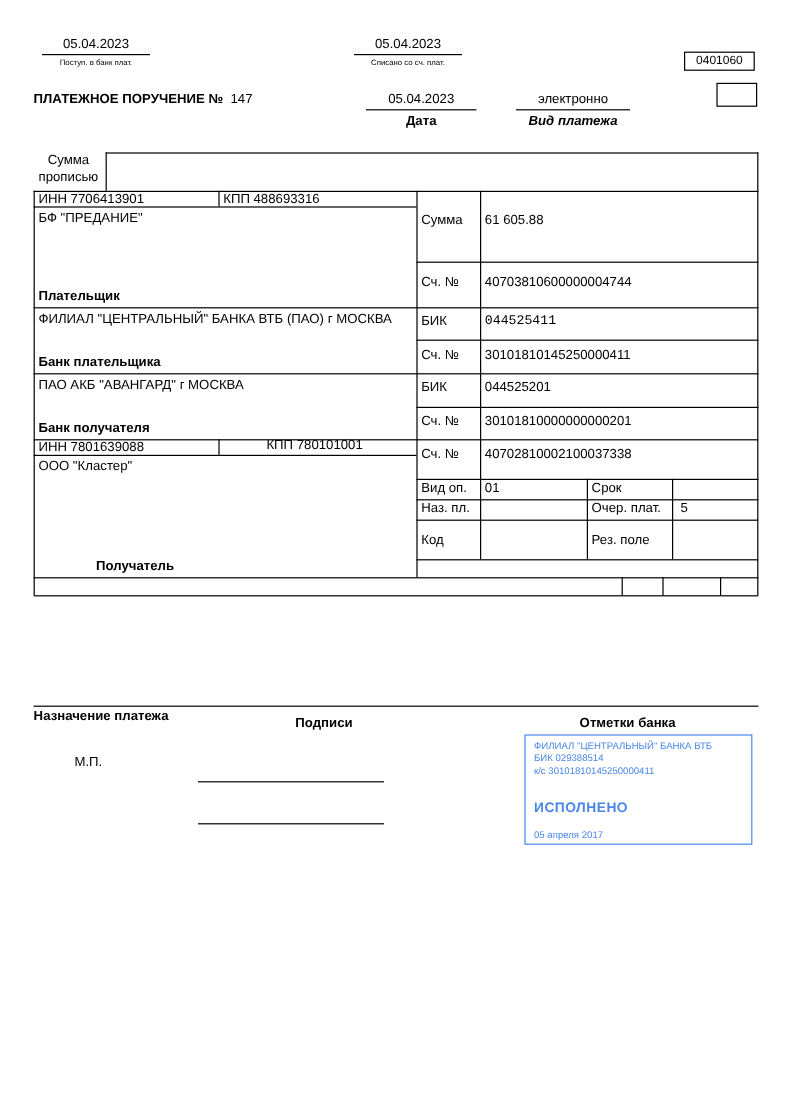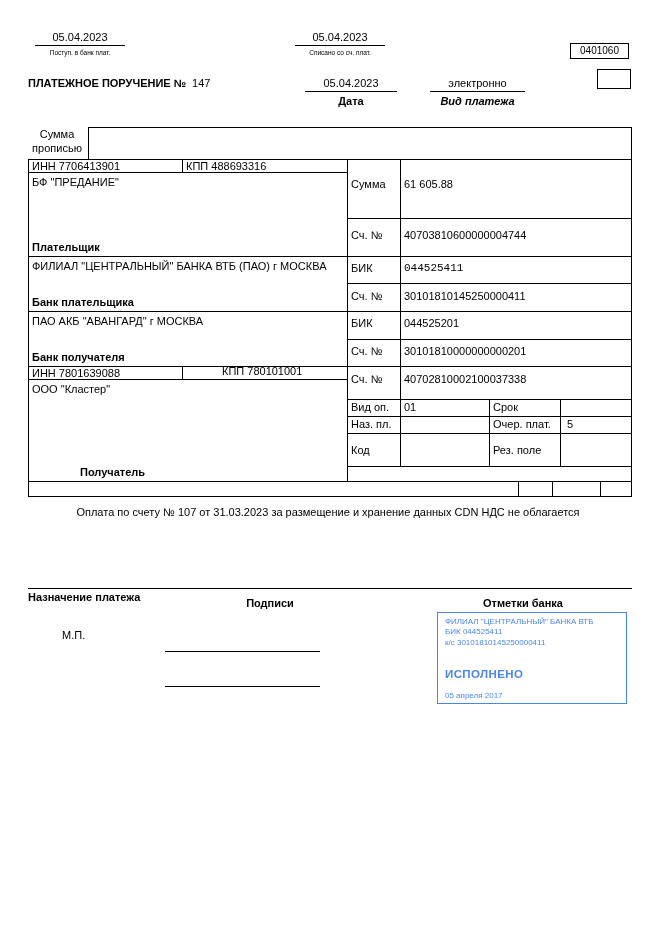--- a/index.html
+++ b/index.html
@@ -75,30 +75,29 @@
 
   <div class="abs" style="left:351px;top:401px;">Вид оп.</div>
   <div class="abs" style="left:404px;top:401px;">01</div>
   <div class="abs" style="left:493px;top:401px;">Срок</div>
   <div class="abs" style="left:351px;top:418px;">Наз. пл.</div>
   <div class="abs" style="left:493px;top:418px;">Очер. плат.</div>
   <div class="abs" style="left:567px;top:418px;">5</div>
   <div class="abs" style="left:351px;top:444px;">Код</div>
   <div class="abs" style="left:493px;top:444px;">Рез. поле</div>
 
-  <div class="abs" style="left:28px;top:506px;width:600px;">Оплата по счету № 107 от 31.03.2023 за размещение и хранение данных CDN НДС не облагается</div>
   <div class="abs b" style="left:28px;top:591px;">Назначение платежа</div>
 
   <div class="abs c b" style="left:200px;top:597px;width:140px;">Подписи</div>
   <div class="abs c b" style="left:453px;top:597px;width:140px;">Отметки банка</div>
   <div class="abs" style="left:62px;top:629px;">М.П.</div>
 
   <div class="stamp">
     <div class="s-line">ФИЛИАЛ "ЦЕНТРАЛЬНЫЙ" БАНКА ВТБ</div>
-    <div class="s-line">БИК 044525411</div>
+    <div class="s-line">БИК 029388514</div>
     <div class="s-line">к/с 30101810145250000411</div>
     <div class="s-status">ИСПОЛНЕНО</div>
     <div class="s-date">05 апреля 2017</div>
   </div>
 
   <i class="hl" style="left:88px;top:127px;width:544px;"></i>
   <i class="hl" style="left:28px;top:159px;width:604px;"></i>
   <i class="hl" style="left:28px;top:172px;width:319px;"></i>
   <i class="hl" style="left:347px;top:218px;width:285px;"></i>
   <i class="hl" style="left:28px;top:256px;width:604px;"></i>

